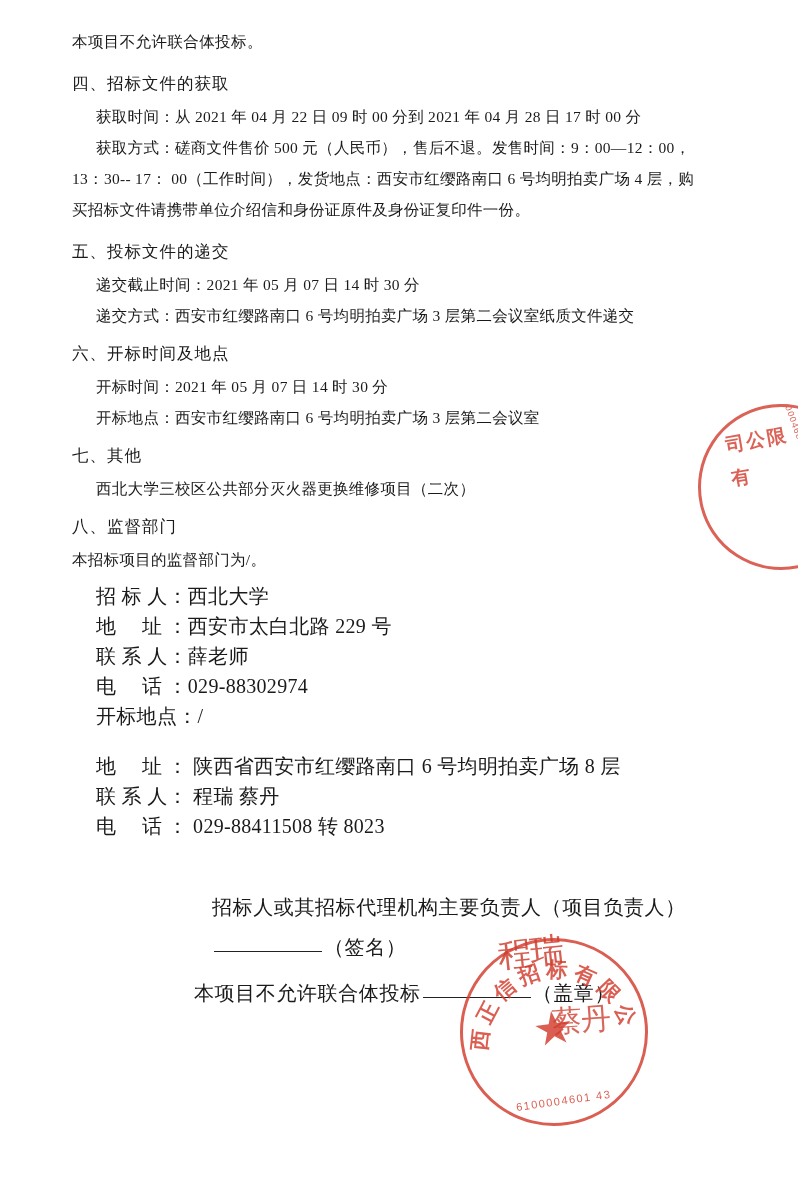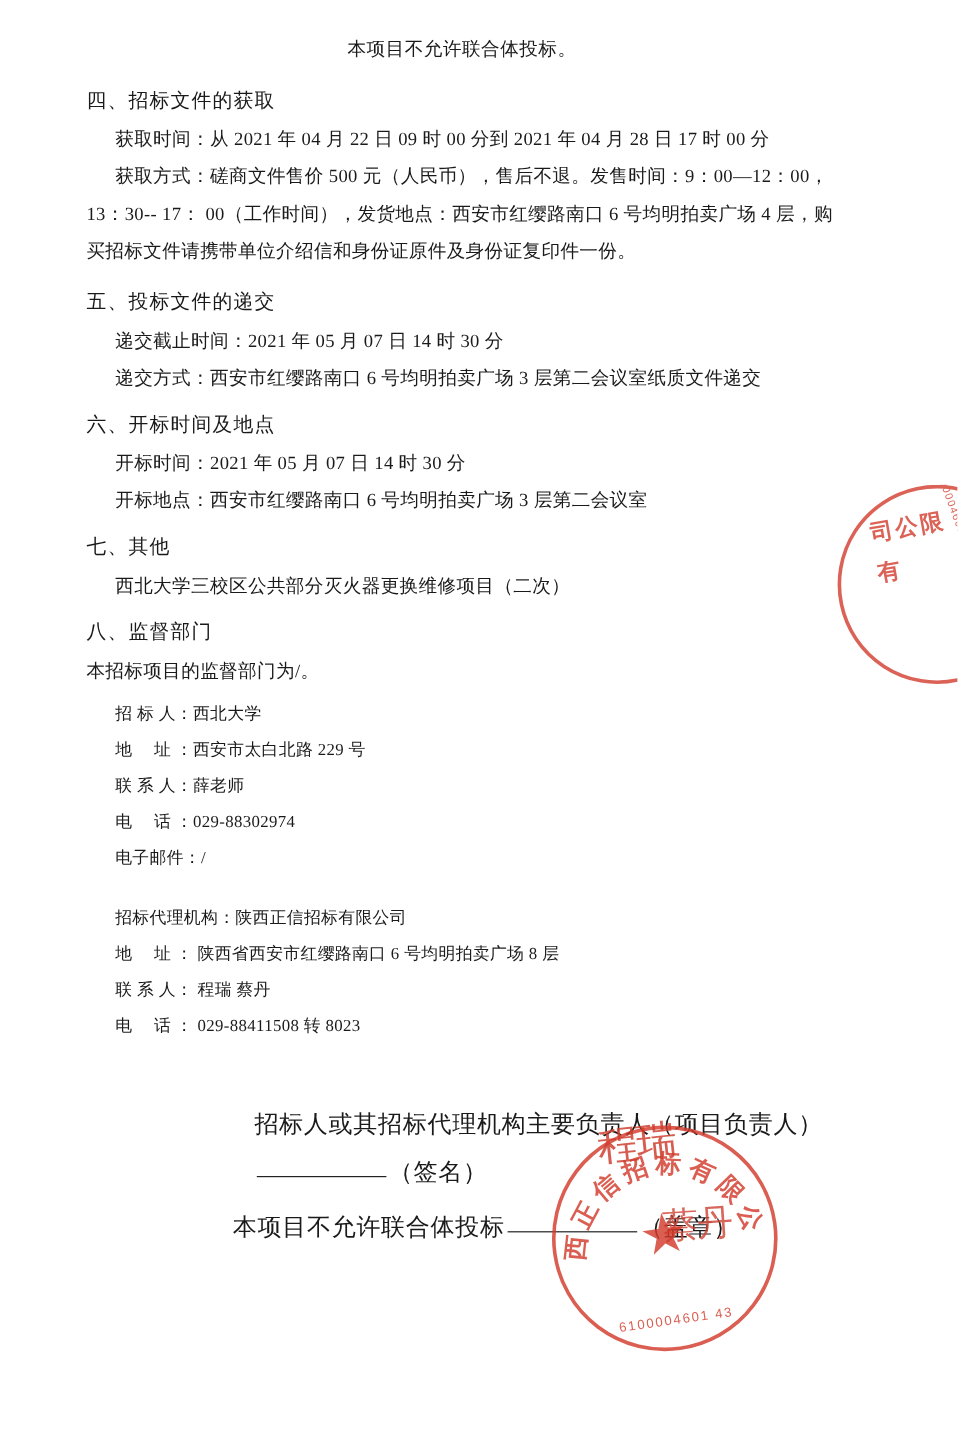--- a/index.html
+++ b/index.html
@@ -22,21 +22,20 @@
     position: absolute;
     left: 72px;
     top: 26px;
     width: 626px;
   }
   .para {
     font-size: 15.5px;
     line-height: 31px;
     letter-spacing: 0.4px;
     margin: 0;
-    text-align: center;
   }
   .heading {
     font-size: 16.5px;
     font-weight: normal;
     line-height: 34px;
     letter-spacing: 1px;
     margin: 0;
     padding-left: 0px;
   }
   .heading .num {
@@ -50,21 +49,21 @@
     margin: 0;
     padding-left: 24px;
   }
   .body-line.nopad {
     padding-left: 0px;
   }
   .spacer-6 { height: 6px; }
   .spacer-10 { height: 10px; }
   .spacer-20 { height: 20px; }
   .contact-line {
-    font-size: 14px;
+    font-size: 20px;
     line-height: 30px;
     letter-spacing: 0.3px;
     margin: 0;
     padding-left: 24px;
   }
   .sig-block {
     margin-top: 46px;
     font-size: 20px;
     letter-spacing: 0.6px;
   }
@@ -249,25 +248,24 @@
     </p>
     <p class="body-line nopad">本招标项目的监督部门为/。</p>
 
     <div class="spacer-6"></div>
 
 
     <p class="contact-line">招 标 人：西北大学</p>
     <p class="contact-line">地　 址 ：西安市太白北路 229 号</p>
     <p class="contact-line">联 系 人：薛老师</p>
     <p class="contact-line">电　 话 ：029-88302974</p>
-    <p class="contact-line">电子邮件：/</p>
+    <p class="contact-line">开标地点：/</p>
 
     <div class="spacer-20"></div>
 
-    <p class="contact-line">招标代理机构：陕西正信招标有限公司</p>
     <p class="contact-line">地　 址 ：  陕西省西安市红缨路南口 6 号均明拍卖广场 8 层</p>
     <p class="contact-line">联 系 人：  程瑞  蔡丹</p>
     <p class="contact-line">电　 话 ：  029-88411508 转 8023</p>
 
     <div class="sig-block">
       <div class="sig-line1">
         <span>招标人或其招标代理机构主要负责人（项目负责人）</span><span class="sig-underline"></span><span>（签名）</span>
       </div>
       <div class="sig-line2">
         <span>本项目不允许联合体投标</span><span class="sig-underline"></span><span>（盖章）</span>

